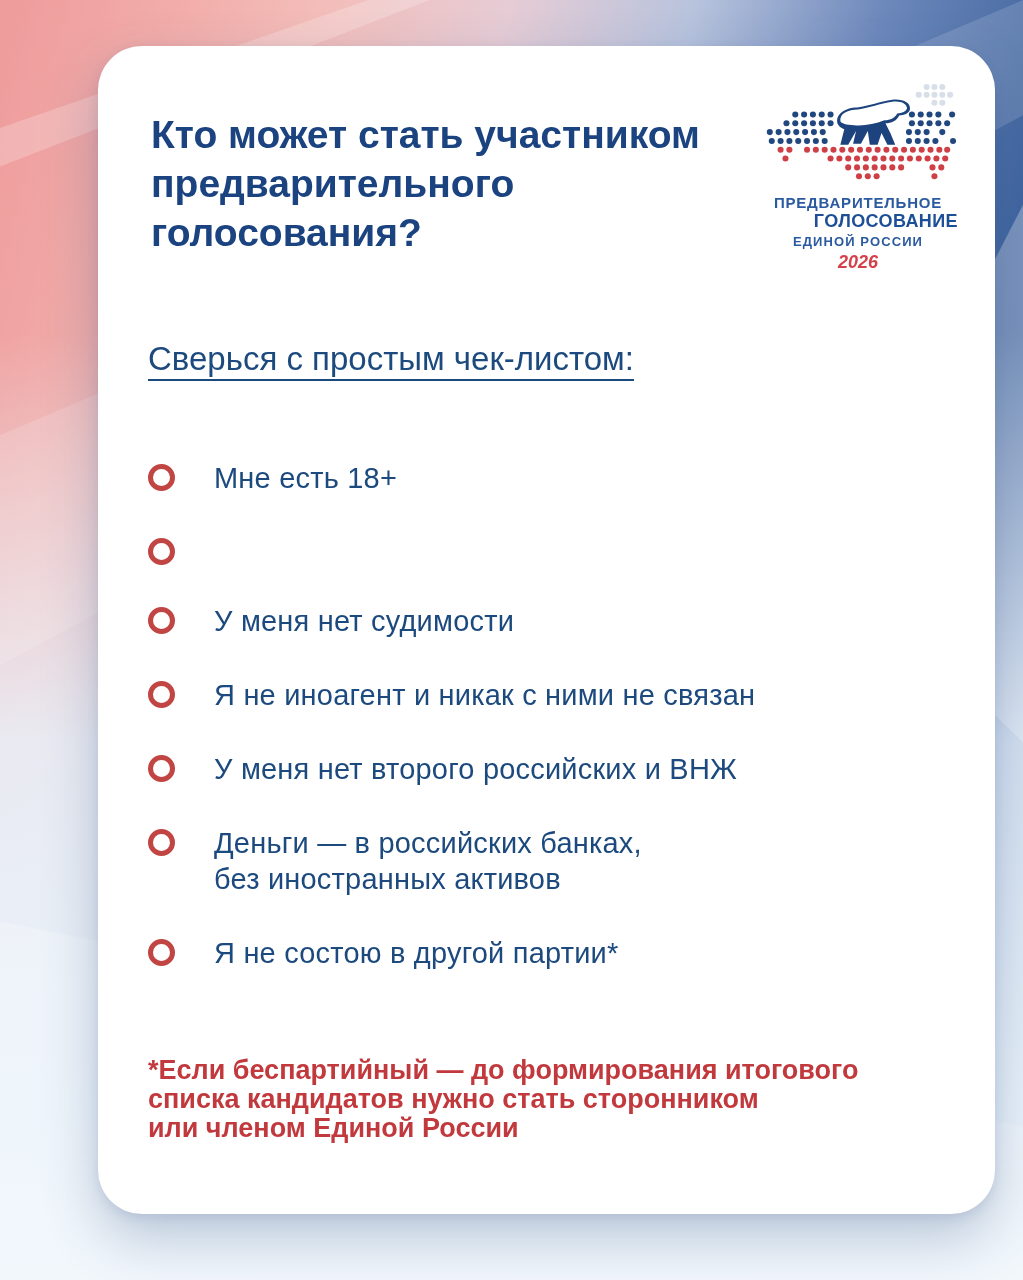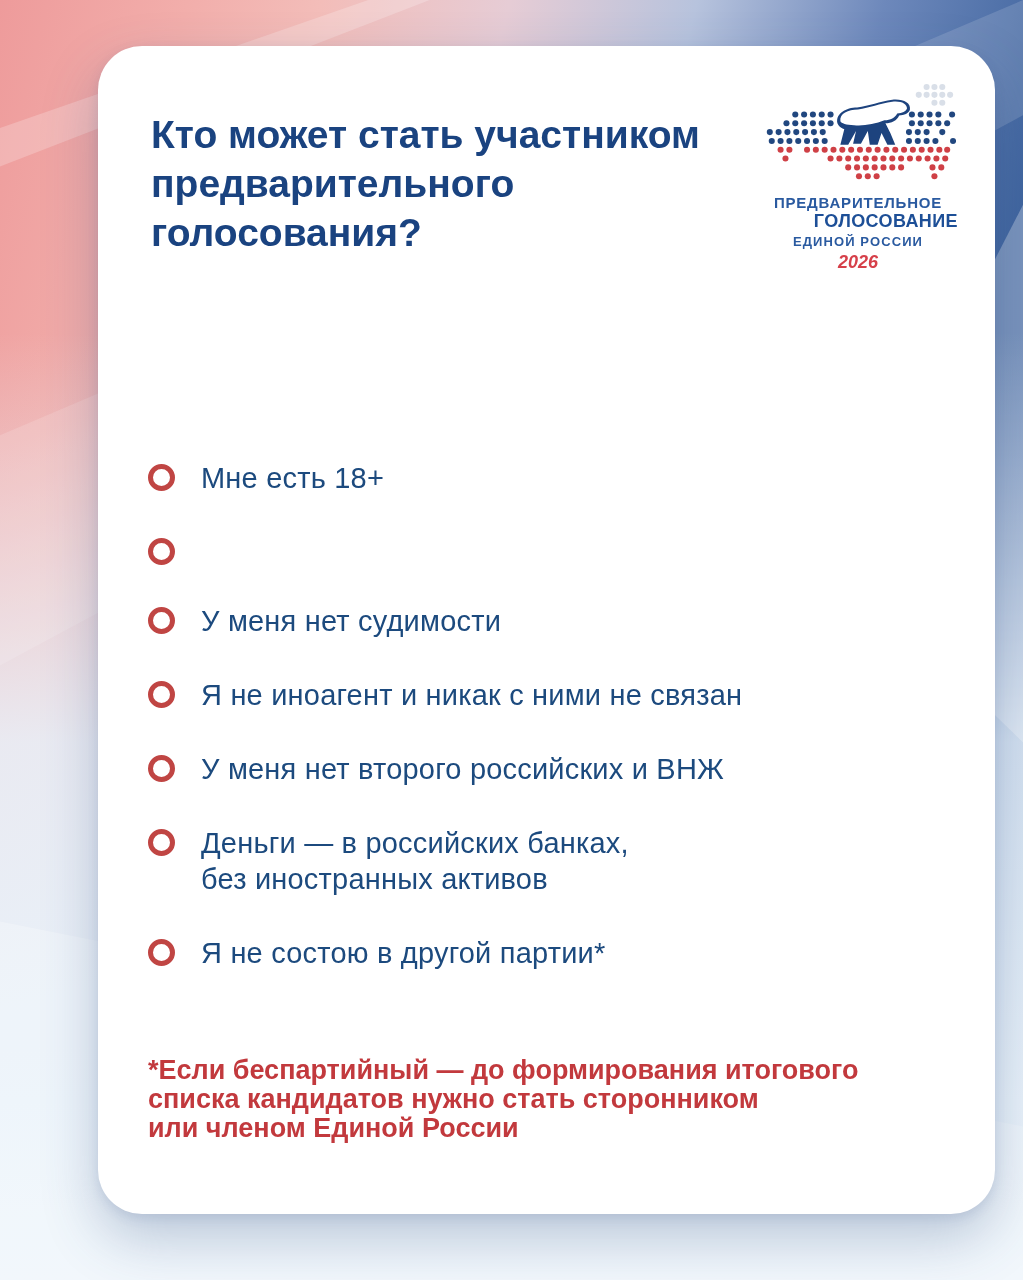--- a/index.html
+++ b/index.html
@@ -33,21 +33,21 @@
   .logo-l2{font-size:18px;line-height:21px;font-weight:800;letter-spacing:.4px;color:var(--logo-blue-dark,#1d4f97);margin-top:1px;text-align:right;}
   .logo-l3{font-size:13px;line-height:16px;font-weight:700;letter-spacing:1.1px;color:var(--logo-blue,#2a5aa0);margin-top:2px;}
   .logo-year{font-size:18px;line-height:21px;font-weight:800;font-style:italic;color:var(--logo-red,#d6404a);margin-top:2px;}
 
   .subtitle{
     position:absolute;left:50px;top:292px;
     font-size:33px;line-height:42px;color:var(--body-blue,#1c4a7e);
     text-decoration:underline;text-underline-offset:9px;text-decoration-thickness:2px;
   }
   .checklist{position:absolute;left:50px;top:414px;width:780px;}
-  .check-item{display:flex;align-items:flex-start;margin-bottom:38px;}
+  .check-item{display:flex;align-items:flex-start;margin-bottom:38px;gap:13px;}
   .bullet{
     width:17px;height:17px;border:5px solid var(--bullet-red,#c04543);
     border-radius:50%;flex:0 0 auto;margin:4px 26px 0 0;background:#fff;
   }
   .check-label{
     font-size:29px;line-height:36px;color:var(--body-blue,#1c4a7e);
     white-space:pre-line;letter-spacing:.2px;
   }
   .footnote{
     position:absolute;left:50px;top:1010px;width:760px;
@@ -179,20 +179,21 @@
           <path fill="#1d437e" d="M79,42 C77,32 88,26 99,26 C112,24 122,20 135,18 C146,17 154,21 153,28 C152,32 147,34 142,34 C140,39 134,42 128,42 L133,52 L138,64 L130,64 L124,52 L120,64 L112,64 L110,50 L103,63 L95,63 L98,50 L90,64 L82,64 L86,48 C81,46 80,44 79,42 Z"></path>
           <path fill="#ffffff" d="M82,40 C81,32 90,28 100,28 C112,26 122,22 135,20 C144,19 150,22 150,27 C149,30 145,32 140,32 C138,36 133,39 127,39 C117,43 105,45 96,44 C88,44 83,42 82,40 Z"></path>
         </g>
       </svg>
       <div class="logo-l1">ПРЕДВАРИТЕЛЬНОЕ</div>
       <div class="logo-l2">ГОЛОСОВАНИЕ</div>
       <div class="logo-l3">ЕДИНОЙ РОССИИ</div>
       <div class="logo-year">2026</div>
     </div>
 
+    <div class="subtitle">Сверься с простым чек-листом:</div>
 
     <div class="checklist">
       <div class="check-item">
         <span class="bullet"></span>
         <span class="check-label">Мне есть 18+</span>
       </div>
       <div class="check-item">
         <span class="bullet"></span>
       </div>
       <div class="check-item">

